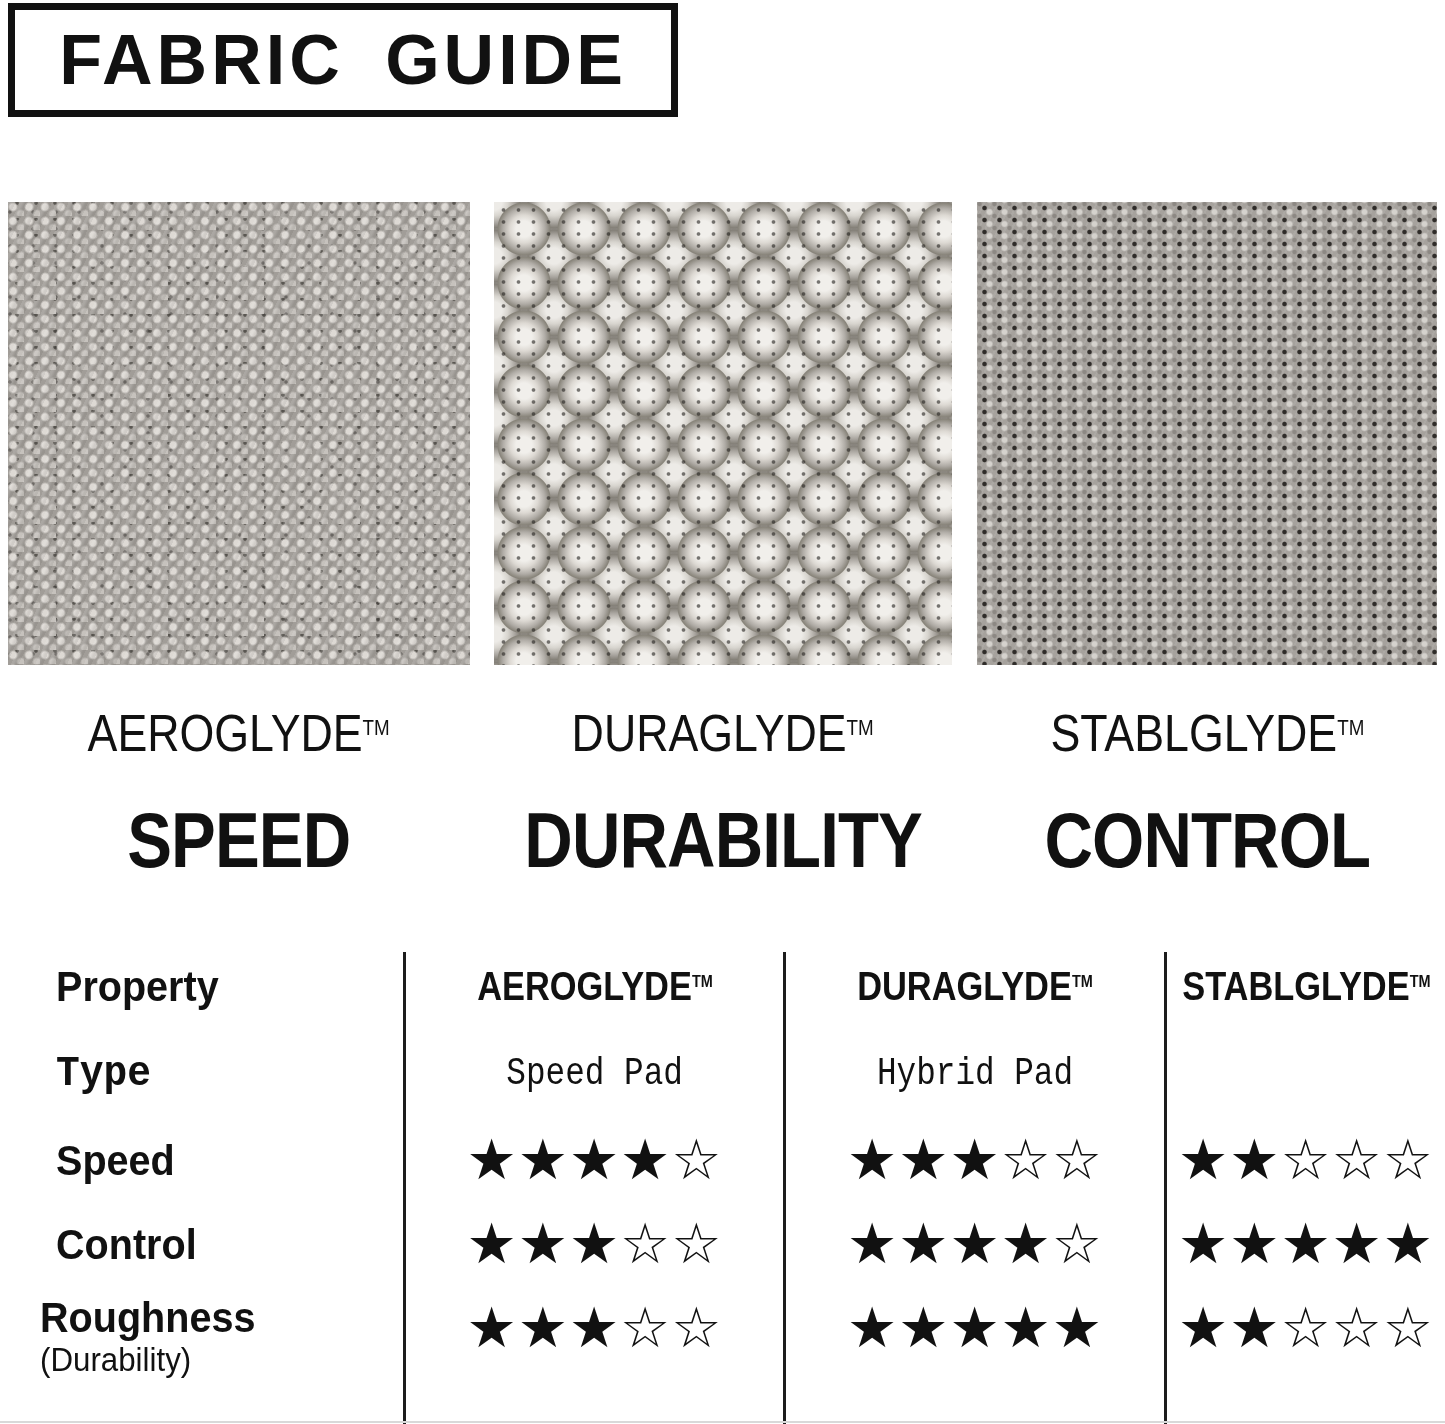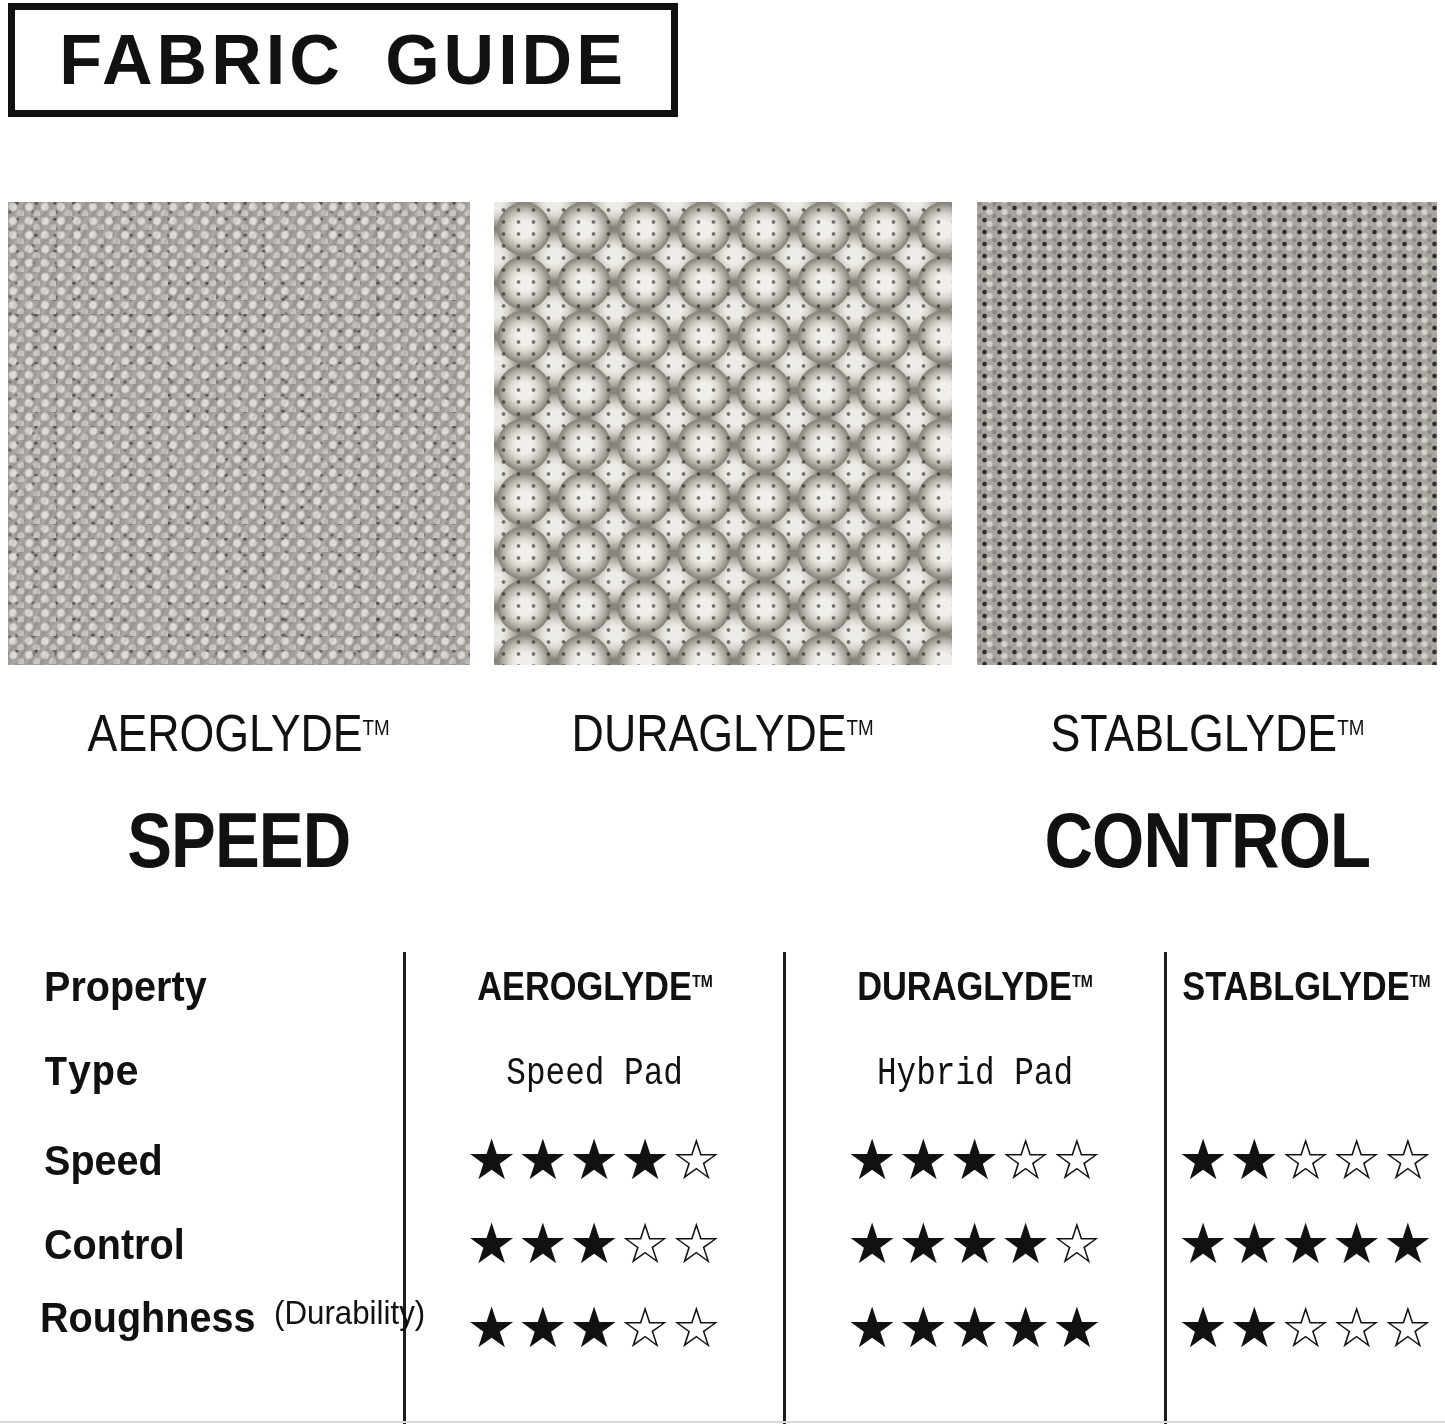--- a/index.html
+++ b/index.html
@@ -76,26 +76,26 @@
   .cell{display:flex;align-items:center;justify-content:center;text-align:center;}
   .c1{left:406px;width:377px;}
   .c2{left:786px;width:378px;}
   .c3{left:1167px;width:278px;}
   .r-prop{top:954px;height:64px;}
   .r-type{top:1042px;height:62px;font-family:Liberation Mono, monospace;}
   .r-speed{top:1122px;height:76px;}
   .r-ctl{top:1206px;height:76px;}
   .r-rough{top:1290px;height:76px;}
 
-  .row-label{left:44px;display:flex;align-items:center;justify-content:flex-start;}
+  .row-label{left:56px;display:flex;align-items:center;justify-content:flex-start;}
   .lbl{font-size:43px;font-weight:700;}
   .hdr{font-size:40px;font-weight:700;}
   .val{font-size:38px;font-weight:400;}
   .sub{font-size:34px;font-weight:400;}
-  .rough-block{left:40px;top:1294px;display:flex;flex-direction:row;align-items:flex-start;line-height:1.1;}
+  .rough-block{left:40px;top:1294px;display:flex;flex-direction:column;align-items:flex-start;line-height:1.1;}
 
   .stars{
     font-family:"DejaVu Sans",sans-serif;
     font-size:56px;letter-spacing:1px;line-height:1;
     white-space:nowrap;
   }
 </style>
 </head>
 <body>
 
@@ -115,20 +115,23 @@
   <div class="abs name-row sw2">
     <span class="cond name-text"><span>DURAGLYDE</span><sup class="tm">TM</sup></span>
   </div>
   <div class="abs name-row sw3">
     <span class="cond name-text"><span>STABLGLYDE</span><sup class="tm">TM</sup></span>
   </div>
 
   <div class="abs attr-row sw1">
     <span class="cond attr-text">SPEED</span>
   </div>
+  <div class="abs attr-row sw2">
+    <span class="cond attr-text">DURABILITY</span>
+  </div>
   <div class="abs attr-row sw3">
     <span class="cond attr-text">CONTROL</span>
   </div>
 
   <div class="abs divider d1"></div>
   <div class="abs divider d2"></div>
   <div class="abs divider d3"></div>
   <div class="abs bottom-line"></div>
 
   <div class="abs cell row-label r-prop">

